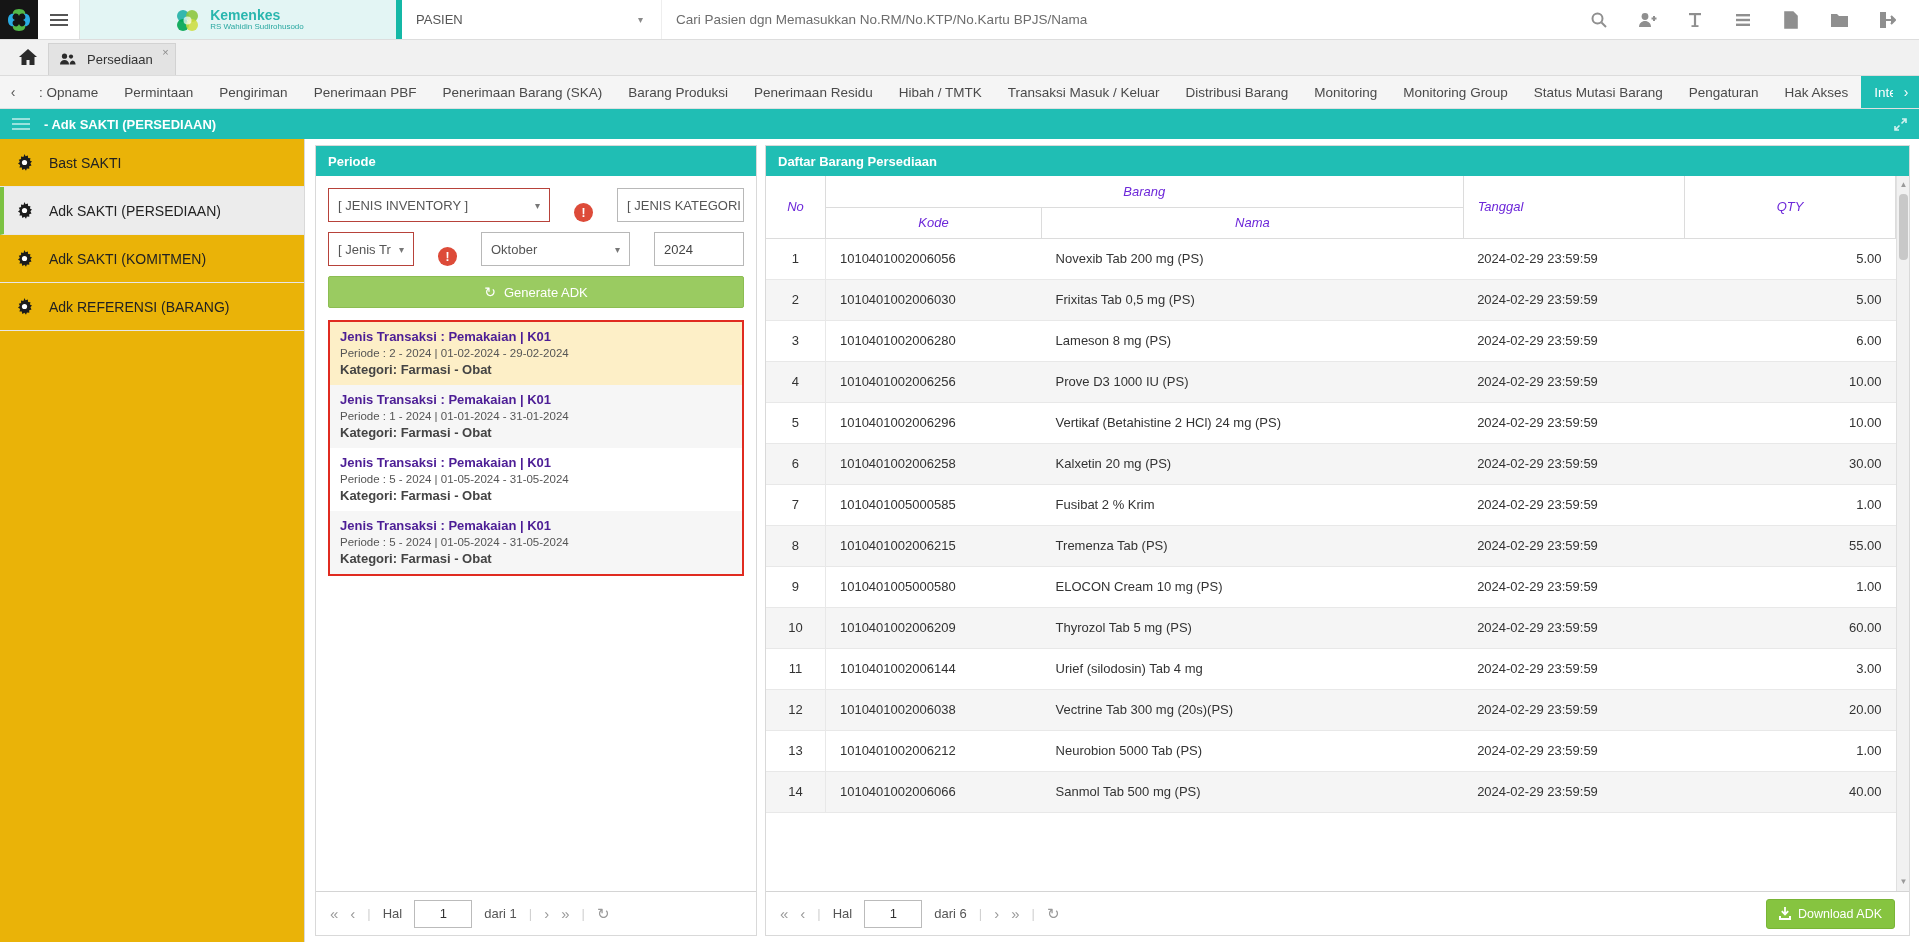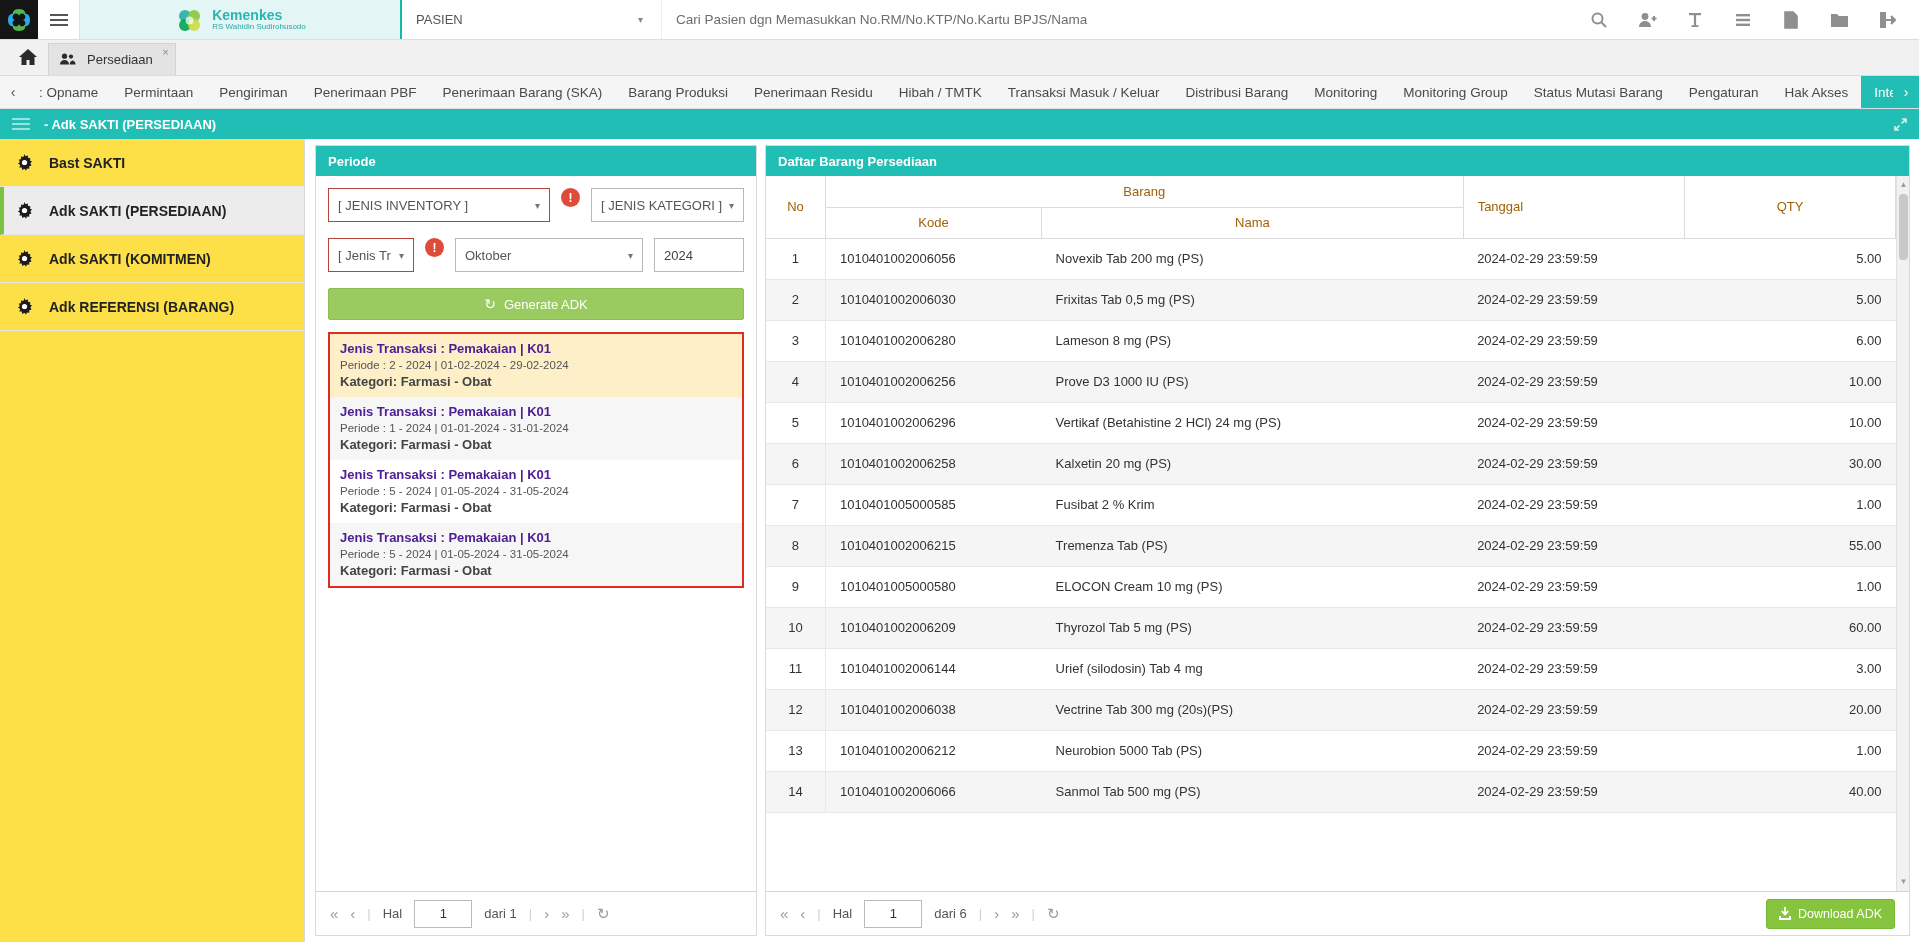--- a/index.html
+++ b/index.html
@@ -4,21 +4,21 @@
 <style>
   * { margin:0; padding:0; box-sizing:border-box; }
   html,body { width:1919px; height:942px; overflow:hidden; background:#fff;
     font-family:"Liberation Sans", sans-serif; font-size:13px; color:#333; }
 
   
   .topbar { height:40px; display:flex; align-items:stretch; background:#fff; border-bottom:1px solid #ddd; }
   .logo-sq { width:38px; background:#151515; display:flex; align-items:center; justify-content:center; }
   .burger-btn { width:42px; border-right:1px solid #e0e0e0; display:flex; align-items:center; justify-content:center; cursor:pointer; background:#fff; }
   .burger-btn .bars span { display:block; width:18px; height:2px; background:#555; margin:3px 0; }
-  .brand-wrap { width:322px; background:#e3f5f4; border-right:2px solid #14b8a6; display:flex; align-items:center; justify-content:center; gap:8px; }
+  .brand-wrap { width:322px; background:#e3f5f4; border-right:6px solid #14b8a6; display:flex; align-items:center; justify-content:center; gap:8px; }
   .brand-name { color:#29b6ae; font-weight:bold; font-size:14px; line-height:1; }
   .brand-sub { color:#2aa8a1; font-size:8px; }
   .module-select { width:260px; display:flex; align-items:center; justify-content:space-between; padding:0 18px 0 14px; border-right:1px solid #eee; color:#555; cursor:pointer; }
   .module-select .caret { color:#8a8a8a; font-size:10px; }
   .patient-search { flex:1; border:none; outline:none; font-size:13.5px; color:#555; padding:0 14px; font-family:"Liberation Sans",sans-serif; }
   .patient-search::placeholder { color:#6d6d6d; opacity:1; }
   .top-icons { display:flex; align-items:center; gap:28px; padding:0 22px; }
   .top-icons .ticon { width:20px; height:20px; display:flex; align-items:center; justify-content:center; cursor:pointer; }
   .top-icons svg { fill:#8f8f8f; stroke:#8f8f8f; }
 
@@ -37,32 +37,32 @@
   .nav-item.active { background:#20beb4; color:#fff; }
 
   
   .win-titlebar { height:30px; background:#20beb4; display:flex; align-items:center; padding:0 12px; gap:14px; }
   .panel-menu-icon span { display:block; width:18px; height:2px; background:rgba(255,255,255,.55); margin:3px 0; }
   .win-title { color:#fff; font-weight:bold; font-size:13px; }
   .expand-icon { margin-left:auto; cursor:pointer; display:flex; }
 
   
   .content { height:803px; display:flex; background:#fff; }
-  .sidebar { width:305px; border-right:1px solid #d9d9d9; background:#fde047;font-weight:bold; }
+  .sidebar { width:305px; border-right:1px solid #d9d9d9; background:#eab308; }
   .side-item { height:48px; display:flex; align-items:center; gap:16px; padding:0 10px 0 16px; border-bottom:1px solid #e7e7e7; cursor:pointer; color:#222; font-size:14px; }
   .side-item.active { background:#ececec; border-left:4px solid #7cc242; padding-left:12px; }
   .gear-svg { flex:0 0 auto; }
 
   .panel { display:flex; flex-direction:column; border:1px solid #d9d9d9; background:#fff; }
   .panel-head { height:30px; background:#20beb4; color:#fff; font-weight:bold; display:flex; align-items:center; padding:0 12px; flex:0 0 auto; }
   .left-panel { width:442px; margin:6px 0 6px 10px; }
   .right-panel { flex:1; margin:6px 9px 6px 8px; }
 
   .left-body { flex:1; padding:12px; overflow:hidden; }
-  .ctl-row { display:flex; align-items:flex-start; gap:11px; margin-bottom:16px; }
+  .ctl-row { display:flex; align-items:flex-end; gap:24px; margin-bottom:10px; }
   .sel { height:34px; border:1px solid #b8b8b8; background:#fff; display:flex; align-items:center; justify-content:space-between; padding:0 9px; color:#555; cursor:pointer; overflow:hidden; white-space:nowrap; }
   .sel .caret { color:#777; font-size:10px; margin-left:6px; }
   .sel.invalid { border-color:#b7423a; }
   .txt-input { height:34px; border:1px solid #b8b8b8; padding:0 9px; color:#444; width:90px; font-size:13px; font-family:"Liberation Sans",sans-serif; }
   .alert-dot { width:19px; height:19px; border-radius:50%; background:#dd4b39; color:#fff; font-weight:bold; font-size:12px; display:flex; align-items:center; justify-content:center; flex:0 0 auto; }
   .w-inv { width:222px; } .w-kat { flex:1; } .w-jtr { width:86px; } .w-month { flex:1; }
   .gen-btn { width:100%; height:32px; background:#9acb61; border:1px solid #8cbd52; border-radius:2px; color:#fff; font-size:13px; display:flex; align-items:center; justify-content:center; gap:8px; cursor:pointer; margin-bottom:12px; }
   .gen-btn .rficon { font-size:14px; }
 
   .adk-box { border:2px solid #e02b20; }
@@ -78,21 +78,21 @@
   .pg-sep { color:#d0d0d0; }
   .pg-label { color:#555; }
   .pg-input { width:58px; height:28px; border:1px solid #bbb; text-align:center; font-size:13px; color:#333; font-family:"Liberation Sans",sans-serif; }
   .dl-btn { margin-left:auto; height:30px; background:#86c440; border:1px solid #79b536; border-radius:3px; color:#fff; font-size:12.5px; display:flex; align-items:center; gap:7px; padding:0 12px; cursor:pointer; }
 
   
   .tbl-wrap { flex:1; position:relative; overflow:hidden; }
   table.goods { border-collapse:collapse; table-layout:fixed; width:calc(100% - 13px); }
   .goods col.c-no{width:55px;} .goods col.c-kode{width:200px;} .goods col.c-nama{width:390px;}
   .goods col.c-tgl{width:205px;} .goods col.c-qty{width:195px;}
-  .goods th { font-weight:normal; color:#a16207; border:1px solid #dcdcdc; height:31px; background:#fff; }
+  .goods th { font-weight:normal; color:#6d28d9; border:1px solid #dcdcdc; height:31px; background:#fff;font-style:italic; }
   .goods thead tr:first-child th { border-top:none; }
   .goods th:first-child { border-left:none;margin-top:24px; }
   .goods td { height:41px; border-bottom:1px solid #e8e8e8; color:#333; padding:0 14px; overflow:hidden; white-space:nowrap; }
   .goods td.c-no { text-align:center; border-right:1px solid #e8e8e8; padding:0; }
   .goods td.c-qty { text-align:right; }
   .goods tbody tr:nth-child(even) { background:#f5f5f5; }
   .vscroll { position:absolute; top:0; right:0; bottom:0; width:13px; background:#f1f1f1; border-left:1px solid #e0e0e0; }
   .vs-arrow { position:absolute; left:0; width:13px; height:14px; color:#9a9a9a; font-size:8px; text-align:center; line-height:14px; cursor:pointer; }
   .vs-up { top:2px; } .vs-down { bottom:2px; }
   .vs-thumb { position:absolute; left:2px; width:9px; top:18px; height:66px; background:#c8c8c8; border-radius:4px; cursor:pointer; }

